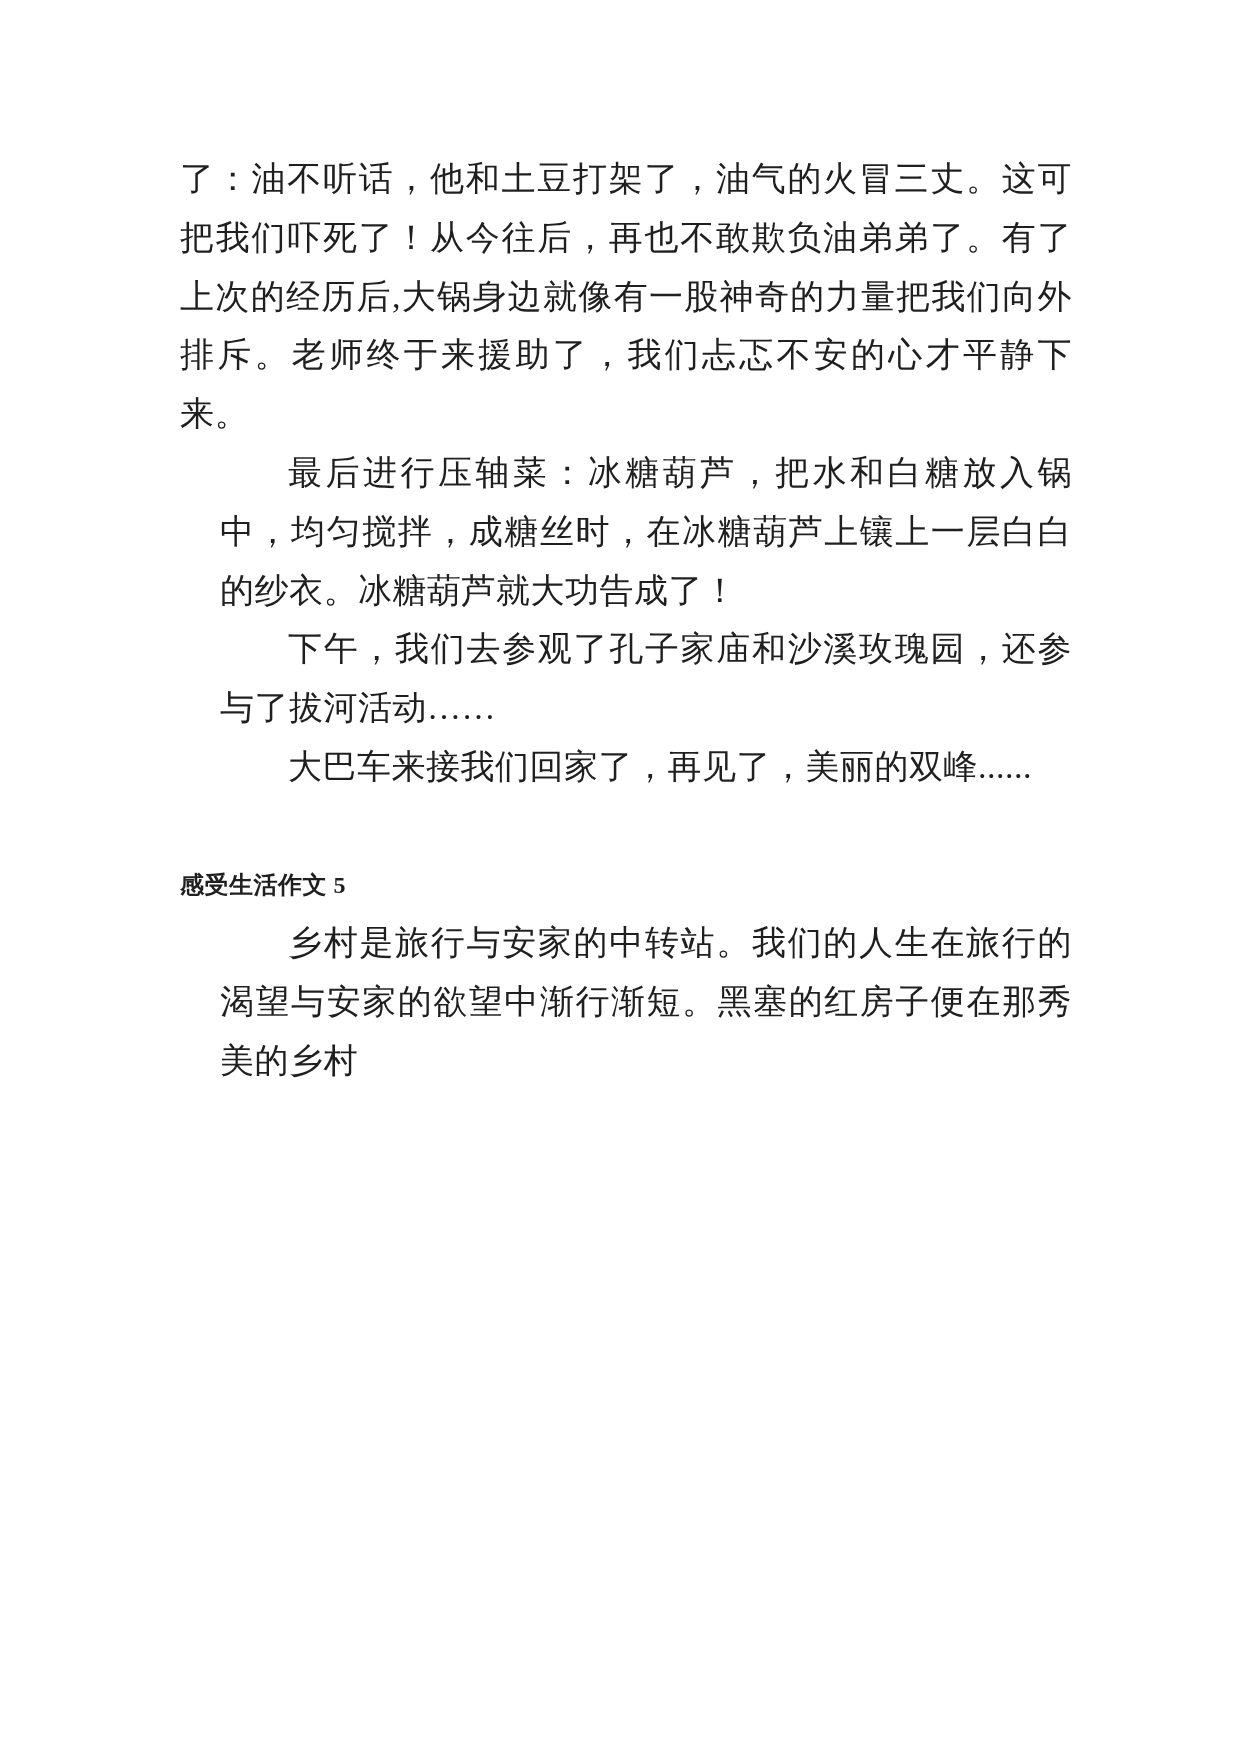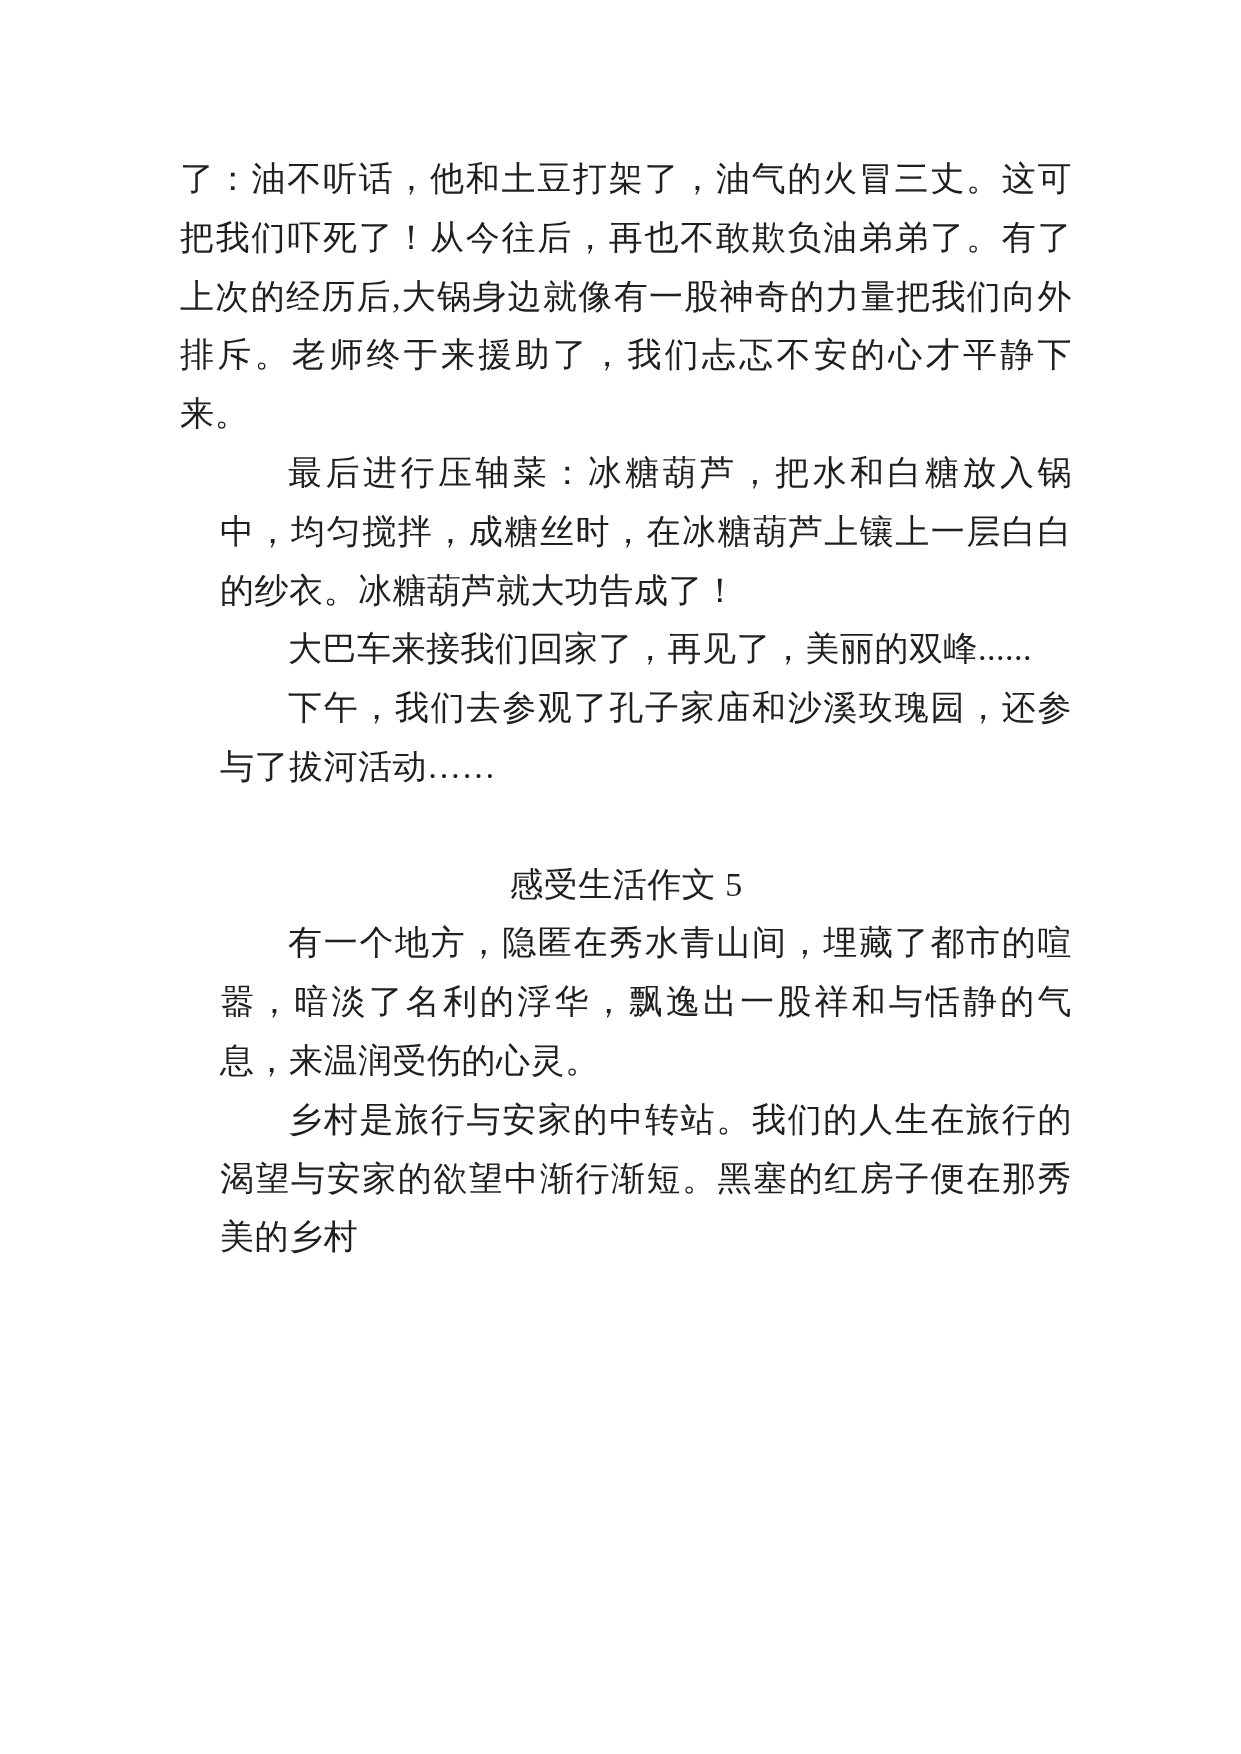--- a/index.html
+++ b/index.html
@@ -29,34 +29,33 @@
   .essay-body p {
     margin: 0;
     padding: 0;
   }
   .essay-body p.indent {
     text-indent: 2em;
     margin-left: 40px;
   }
   .section-heading {
     margin: 58.8px 0 0 0;
-    font-size: 34px;
-    font-weight: normal;
+    font-size: 24px;
+    font-weight: bold;
     line-height: 58.8px;
-    text-align: center;
+    text-align: left;
   }
 </style>
 </head>
 <body>
 
 <div class="page">
   <div class="essay-body">
     <p>了：油不听话，他和土豆打架了，油气的火冒三丈。这可把我们吓死了！从今往后，再也不敢欺负油弟弟了。有了上次的经历后,大锅身边就像有一股神奇的力量把我们向外排斥。老师终于来援助了，我们忐忑不安的心才平静下来。</p>
     <p class="indent">最后进行压轴菜：冰糖葫芦，把水和白糖放入锅中，均匀搅拌，成糖丝时，在冰糖葫芦上镶上一层白白的纱衣。冰糖葫芦就大功告成了！</p>
+    <p class="indent">下午，我们去参观了孔子家庙和沙溪玫瑰园，还参与了拔河活动……</p>
     <p class="indent">大巴车来接我们回家了，再见了，美丽的双峰......</p>
-    <p class="indent">下午，我们去参观了孔子家庙和沙溪玫瑰园，还参与了拔河活动……</p>
 
     <h2 class="section-heading">感受生活作文 5</h2>
 
-    <p class="indent">有一个地方，隐匿在秀水青山间，埋藏了都市的喧嚣，暗淡了名利的浮华，飘逸出一股祥和与恬静的气息，来温润受伤的心灵。</p>
     <p class="indent">乡村是旅行与安家的中转站。我们的人生在旅行的渴望与安家的欲望中渐行渐短。黑塞的红房子便在那秀美的乡村</p>
   </div>
 </div>
 
 </body></html>

